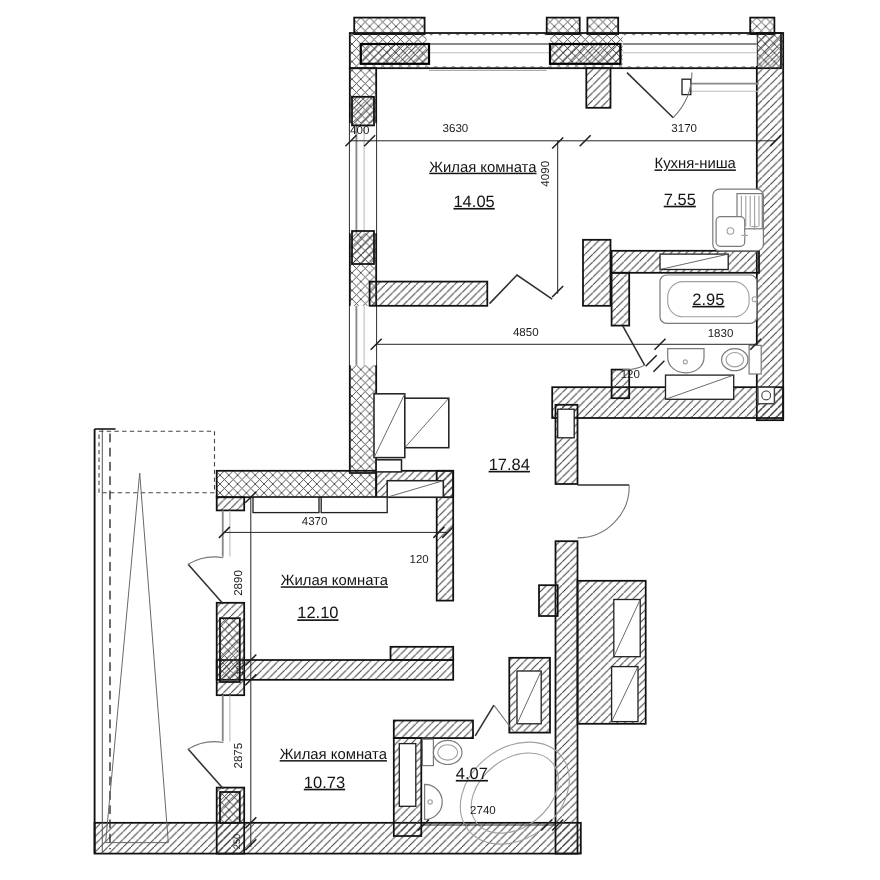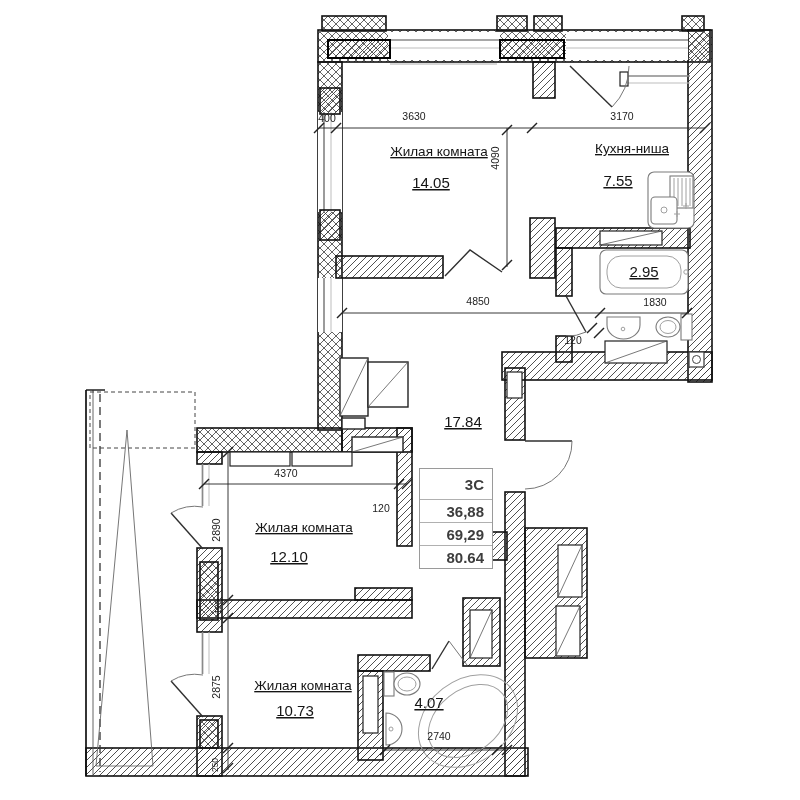--- a/index.html
+++ b/index.html
@@ -274,19 +274,13 @@
 
     <text x="303" y="690" class="rm">Жилая комната</text>
     <text x="295" y="716" class="area">10.73</text>
     <text transform="translate(220,687) rotate(-90)" class="dimt">2875</text>
     <text x="429" y="708" class="area">4.07</text>
     <text x="439" y="740" class="dimt">2740</text>
     <text transform="translate(218,765) rotate(-90)" class="dimts">250</text>
   </g>
 </svg>
 
-<div class="info-table">
-  <div class="row first">3С</div>
-  <div class="row">36,88</div>
-  <div class="row">69,29</div>
-  <div class="row">80.64</div>
 </div>
-</div>
 
 </body></html>

